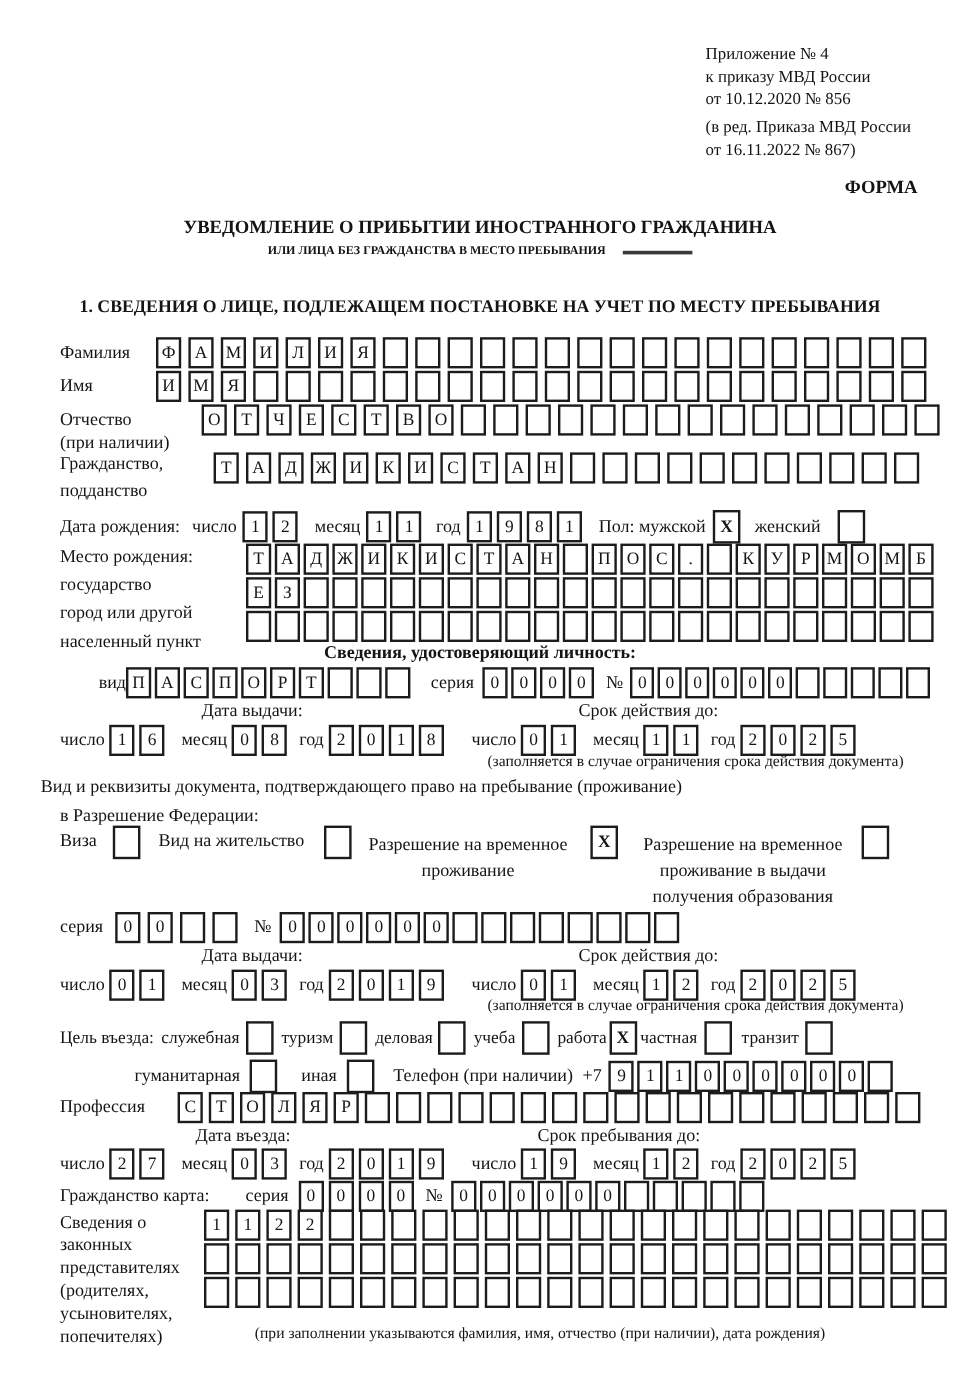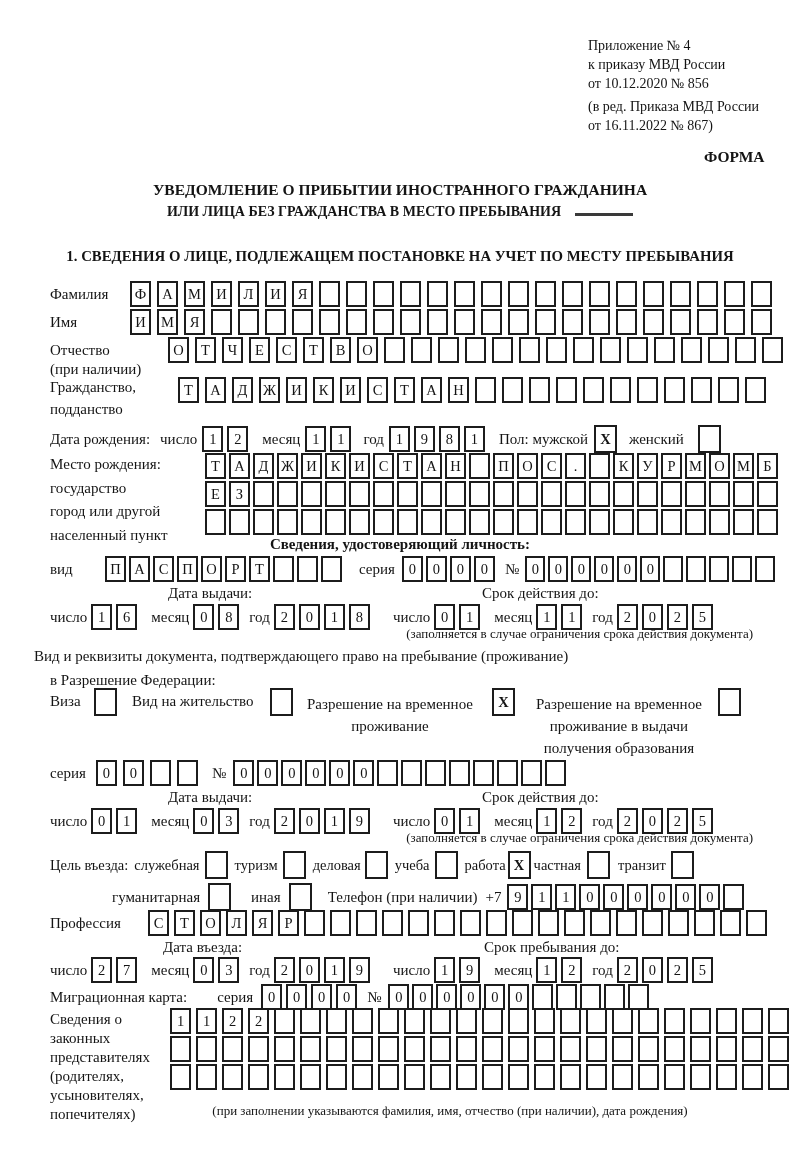--- a/index.html
+++ b/index.html
@@ -32,21 +32,21 @@
     <div>Приложение № 4</div>
     <div>к приказу МВД России</div>
     <div>от 10.12.2020 № 856</div>
     <div style="margin-top:4px;">(в ред. Приказа МВД России</div>
     <div>от 16.11.2022 № 867)</div>
   </div>
 
   <div class="abs b" style="left:704px; top:148px; font-size:15.5px;">ФОРМА</div>
 
   <div class="abs center b" style="top:181px; font-size:15.5px;">УВЕДОМЛЕНИЕ О ПРИБЫТИИ ИНОСТРАННОГО ГРАЖДАНИНА</div>
-  <div class="abs center b" style="top:204px; font-size:14px;">
+  <div class="abs center b" style="top:204px; font-size:10px;">
     <span>ИЛИ ЛИЦА БЕЗ ГРАЖДАНСТВА В МЕСТО ПРЕБЫВАНИЯ</span><span class="blank-underline"></span>
   </div>
 
   <div class="abs center b" style="top:248px; font-size:14.8px;">1. СВЕДЕНИЯ О ЛИЦЕ, ПОДЛЕЖАЩЕМ ПОСТАНОВКЕ НА УЧЕТ ПО МЕСТУ ПРЕБЫВАНИЯ</div>
 
   <div class="row" style="left:50px; top:281px;">
     <span class="lbl" style="width:80px;">Фамилия</span>
     <span class="cells">
         <span class="cell">Ф</span>
         <span class="cell">А</span>
@@ -278,21 +278,21 @@
         <span class="cell"></span>
         <span class="cell"></span>
         <span class="cell"></span>
         <span class="cell"></span>
       </span>
   </div>
 
   <div class="abs center b" style="top:536px;">Сведения, удостоверяющий личность:</div>
 
   <div class="row" style="left:50px; top:556px;">
-    <span style="width:55px;">вид</span>
+    <span style="width:55px;text-align:right;">вид</span>
     <span class="cells p24">
         <span class="cell">П</span>
         <span class="cell">А</span>
         <span class="cell">С</span>
         <span class="cell">П</span>
         <span class="cell">О</span>
         <span class="cell">Р</span>
         <span class="cell">Т</span>
         <span class="cell"></span>
         <span class="cell"></span>
@@ -544,21 +544,21 @@
         <span class="cell"></span>
         <span class="cell"></span>
         <span class="cell"></span>
         <span class="cell"></span>
         <span class="cell"></span>
         <span class="cell"></span>
       </span>
   </div>
 
   <div class="abs" style="left:163px; top:939px;">Дата въезда:</div>
-  <div class="abs" style="left:484px; top:939px;">Срок пребывания до:</div>
+  <div class="abs" style="left:448px; top:939px;">Срок пребывания до:</div>
 
   <div class="row" style="left:50px; top:957px;">
     <span>число</span>
     <span class="cells p25" style="margin-left:4px;">
         <span class="cell">2</span>
         <span class="cell">7</span>
       </span>
     <span style="margin-left:10px;">месяц</span>
     <span class="cells p25" style="margin-left:4px;">
         <span class="cell">0</span>
@@ -586,21 +586,21 @@
     <span style="margin-left:6px;">год</span>
     <span class="cells p25" style="margin-left:4px;">
         <span class="cell">2</span>
         <span class="cell">0</span>
         <span class="cell">2</span>
         <span class="cell">5</span>
       </span>
   </div>
 
   <div class="row" style="left:50px; top:984px;">
-    <span>Миграционная карта:</span>
+    <span>Гражданство карта:</span>
     <span style="margin-left:30px;">серия</span>
     <span class="cells p25" style="margin-left:8px;">
         <span class="cell">0</span>
         <span class="cell">0</span>
         <span class="cell">0</span>
         <span class="cell">0</span>
       </span>
     <span style="margin-left:6px;">№</span>
     <span class="cells p24" style="margin-left:7px;">
         <span class="cell">0</span>

